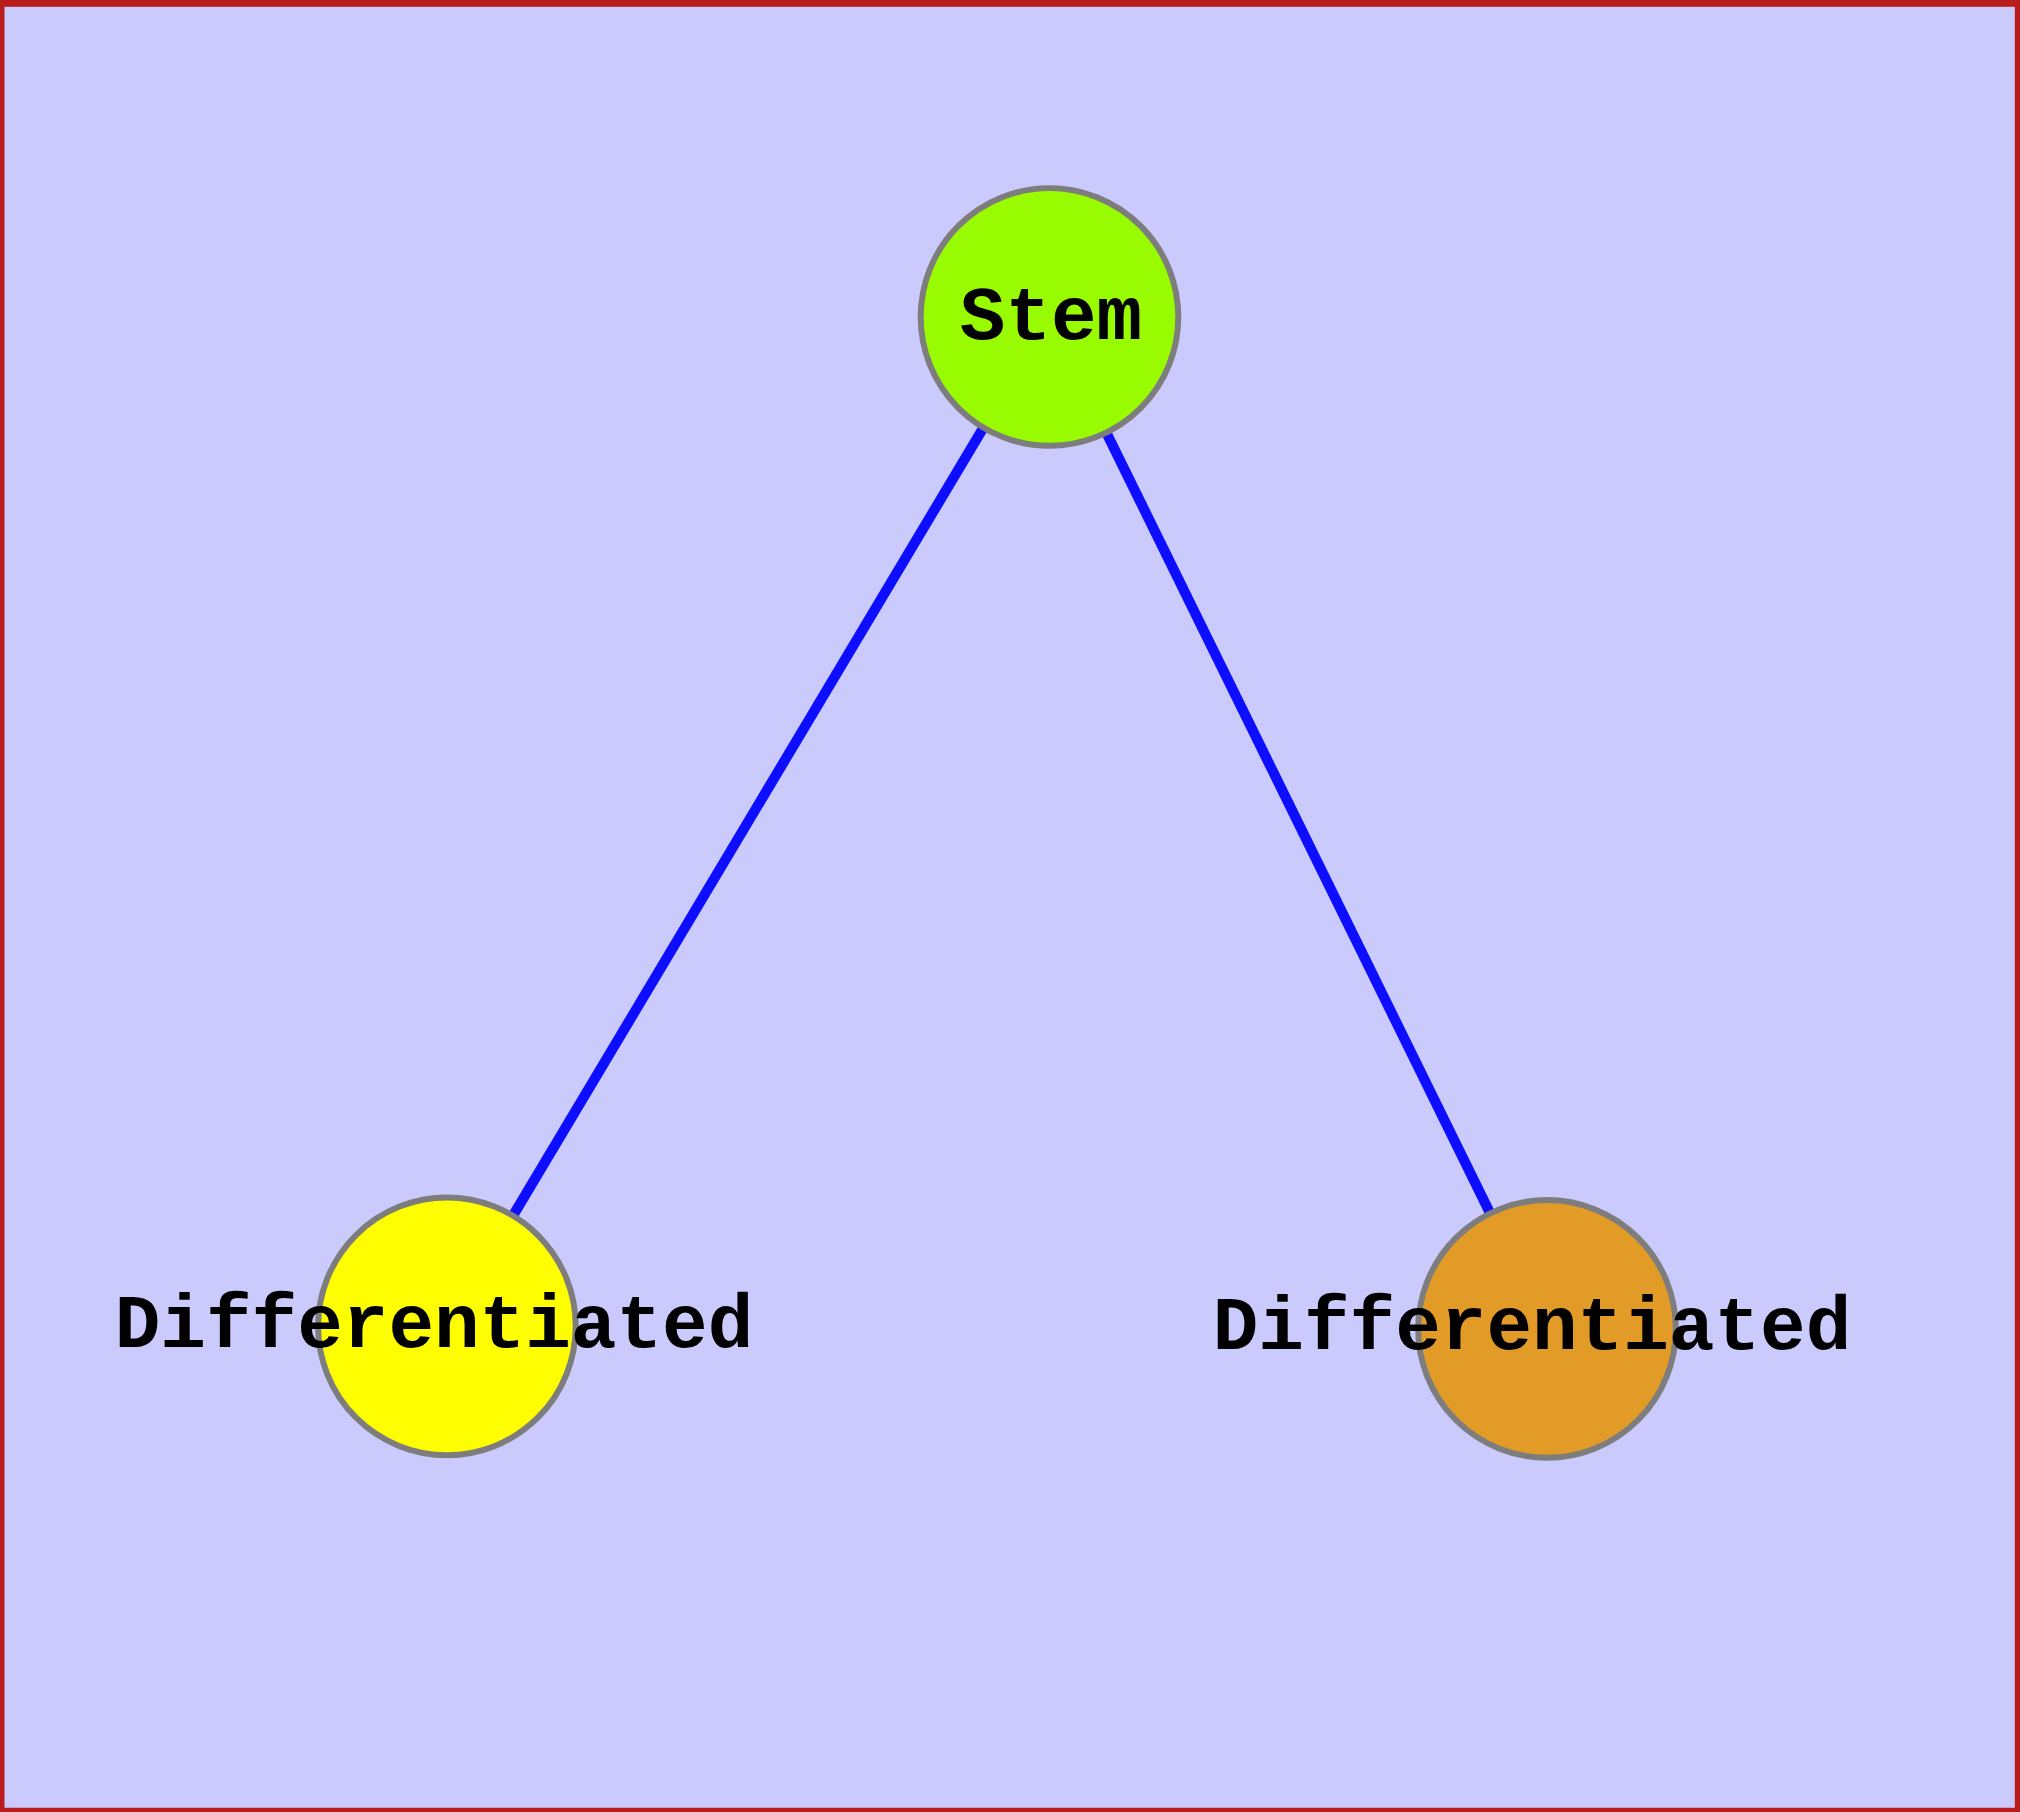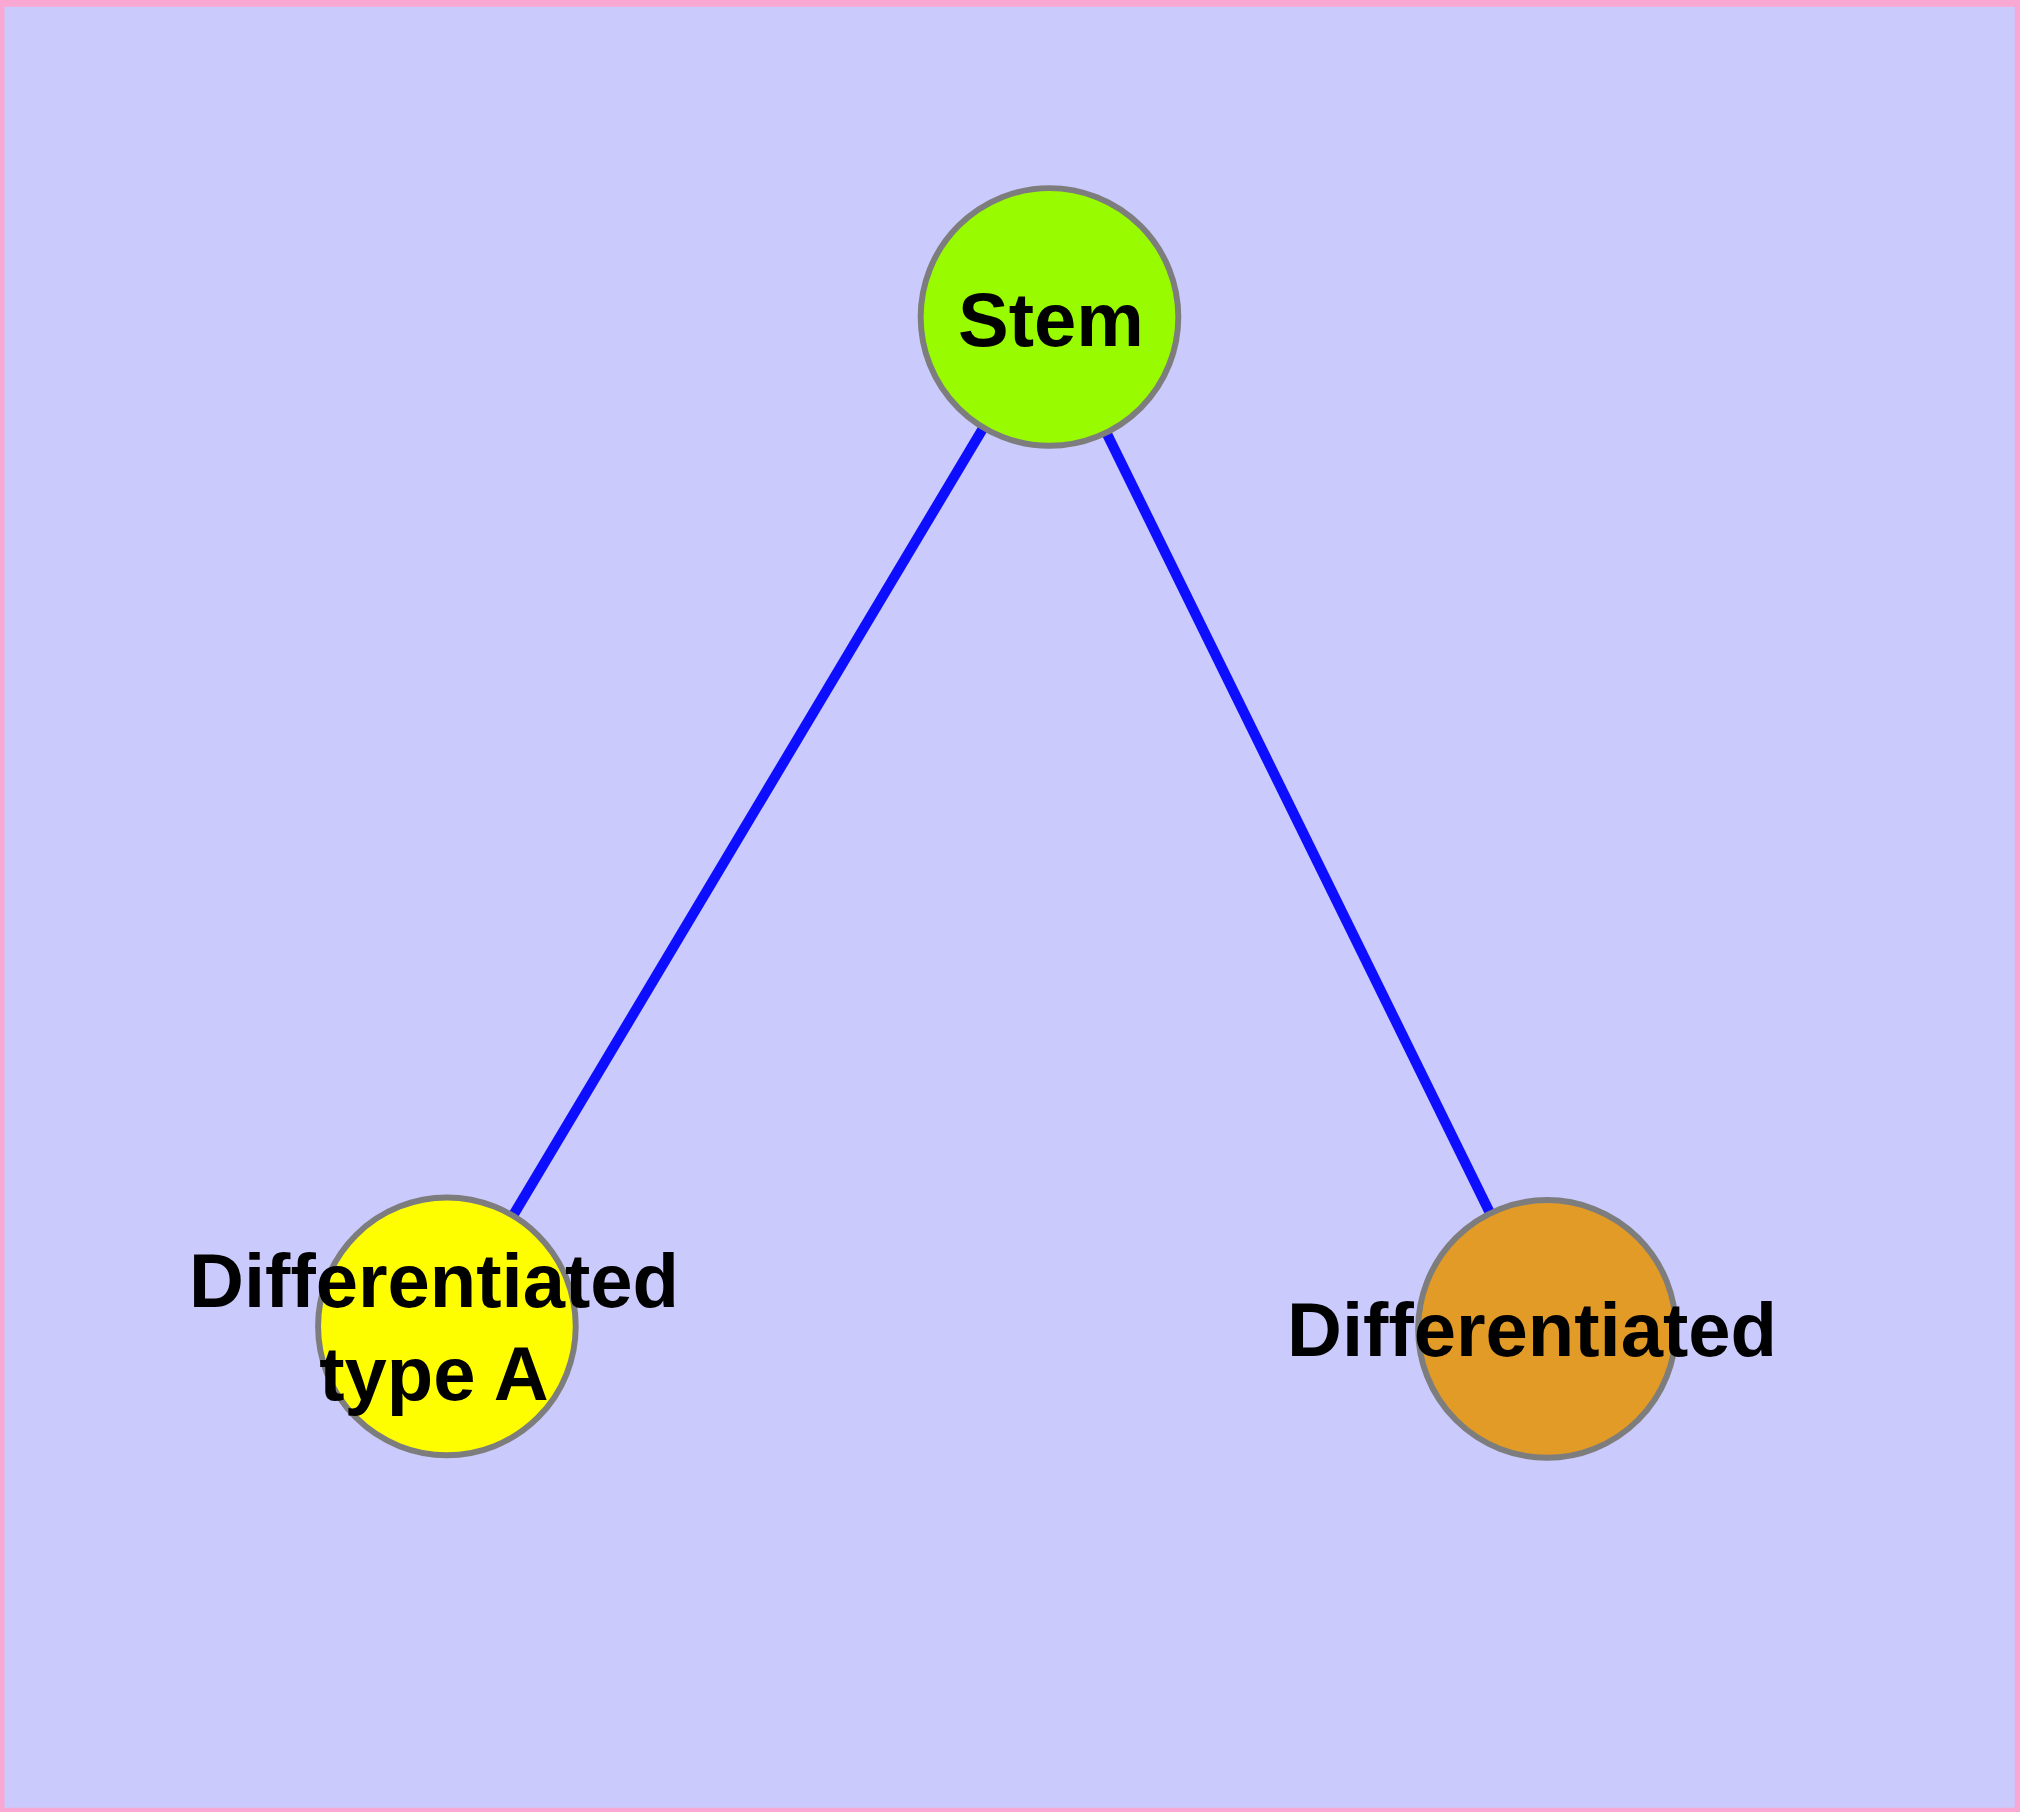--- a/index.html
+++ b/index.html
@@ -4,23 +4,23 @@
 <style>
   html, body {
     margin: 0;
     padding: 0;
     background: #ffffff;
   }
   .page {
     position: relative;
     width: 2021px;
     height: 1812px;
-    background: #f9a8d4;
+    background: #b91c1c;
     overflow: hidden;
-    font-family: Liberation Sans, sans-serif;
+    font-family: Liberation Mono, monospace;
   }
   .page svg {
     position: absolute;
     left: 0;
     top: 0;
     display: block;
   }
   .node-label {
     position: absolute;
     transform: translate(-50%, -50%);
@@ -50,21 +50,20 @@
     <circle cx="527" cy="1565" r="152" stroke-width="7" fill="#fffe00" stroke="#7d7d7d"></circle>
     <circle cx="1825" cy="1568" r="152" stroke-width="7" fill="#e29b27" stroke="#7d7d7d"></circle>
   </svg>
 
   <div class="node-label" style="left:1051px; top:319px;">
     <span>Stem</span>
   </div>
 
   <div class="node-label" style="left:434px; top:1327px;">
     <span>Differentiated</span>
-    <span>type A</span>
   </div>
 
   <div class="node-label" style="left:1532px; top:1329px;">
     <span>Differentiated</span>
   </div>
 
 </div>
 
 
 </body></html>

